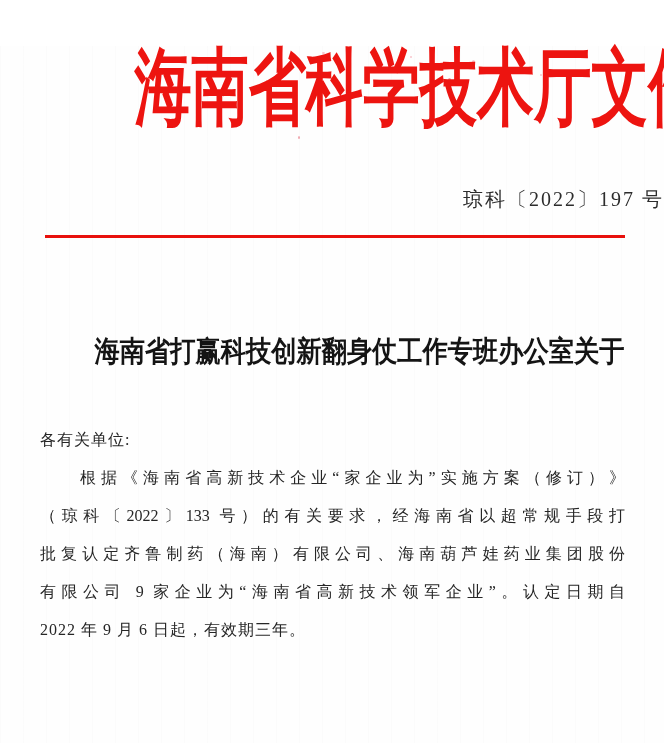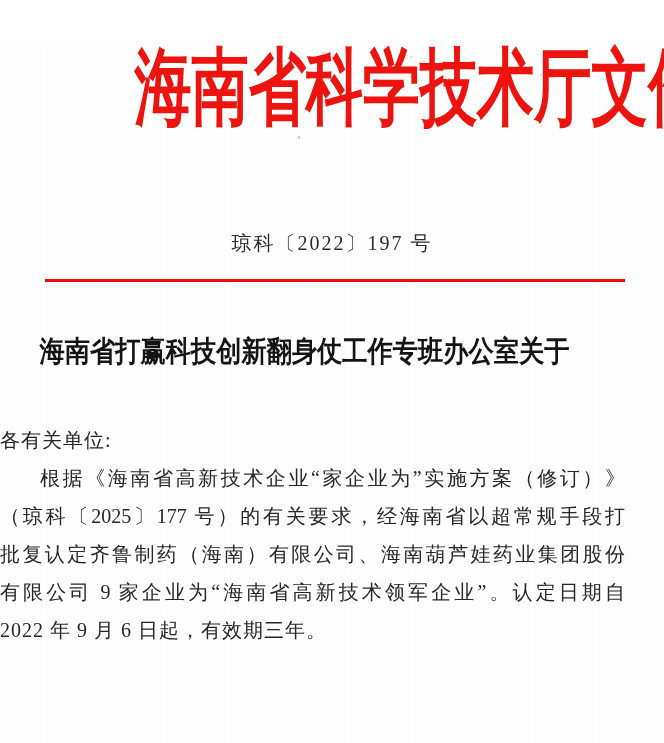--- a/index.html
+++ b/index.html
@@ -41,56 +41,57 @@
   .agency-header .stretch {
     display: inline-block;
     transform: scaleX(0.68);
     transform-origin: center;
     font-size: 84px;
     font-weight: bold;
     color: #ed1410;
     letter-spacing: 0px;
   }
   .doc-number {
-    margin-top: 96px;
-    text-align: center;
+    margin-top: 52px;
+    text-align: right;
     font-size: 20px;
     line-height: 30px;
     color: #2c2c2c;
     letter-spacing: 2px;
   }
   .red-line {
     margin-top: 21px;
     margin-left: 45px;
     width: 580px;
     height: 3px;
     background: #e8100c;
     border: none;
   }
   .doc-title {
-    margin-top: 46px;
-    text-align: left;
+    margin-top: 90px;
+    text-align: right;
     font-weight: bold;
     color: #141414;
   }
   .doc-title .tline {
     display: block;
     font-size: 29px;
     line-height: 47px;
     white-space: nowrap;
   }
   .doc-title .tline > span {
     display: inline-block;
     transform: scaleX(0.87);
     transform-origin: center;
   }
   .body-block {
     margin-top: 46px;
+    padding-left: 40px;
     width: 625px; 
-    font-size: 20px;
+    font-size: 16px;
     line-height: 38px;
     color: #262626;
   }
   .salutation {
     text-align: left;
     letter-spacing: 1px;
   }
   .jline {
     text-align: justify;
     text-align-last: justify;
@@ -126,19 +127,19 @@
 
   <div class="doc-title">
     <span class="tline">
       <span>海南省打赢科技创新翻身仗工作专班办公室关于</span>
     </span>
   </div>
 
   <div class="body-block">
     <div class="salutation">各有关单位:</div>
     <div class="jline indent">根据《海南省高新技术企业“家企业为”实施方案（修订）》</div>
-    <div class="jline">（琼科〔2025〕177 号）的有关要求，经海南省以超常规手段打</div>
+    <div class="jline">（琼科〔2022〕133 号）的有关要求，经海南省以超常规手段打</div>
     <div class="jline">批复认定齐鲁制药（海南）有限公司、海南葫芦娃药业集团股份</div>
     <div class="jline">有限公司 9 家企业为“海南省高新技术领军企业”。认定日期自</div>
     <div class="lastline">2022 年 9 月 6 日起，有效期三年。</div>
   </div>
 
 </div>
 
 </body></html>

